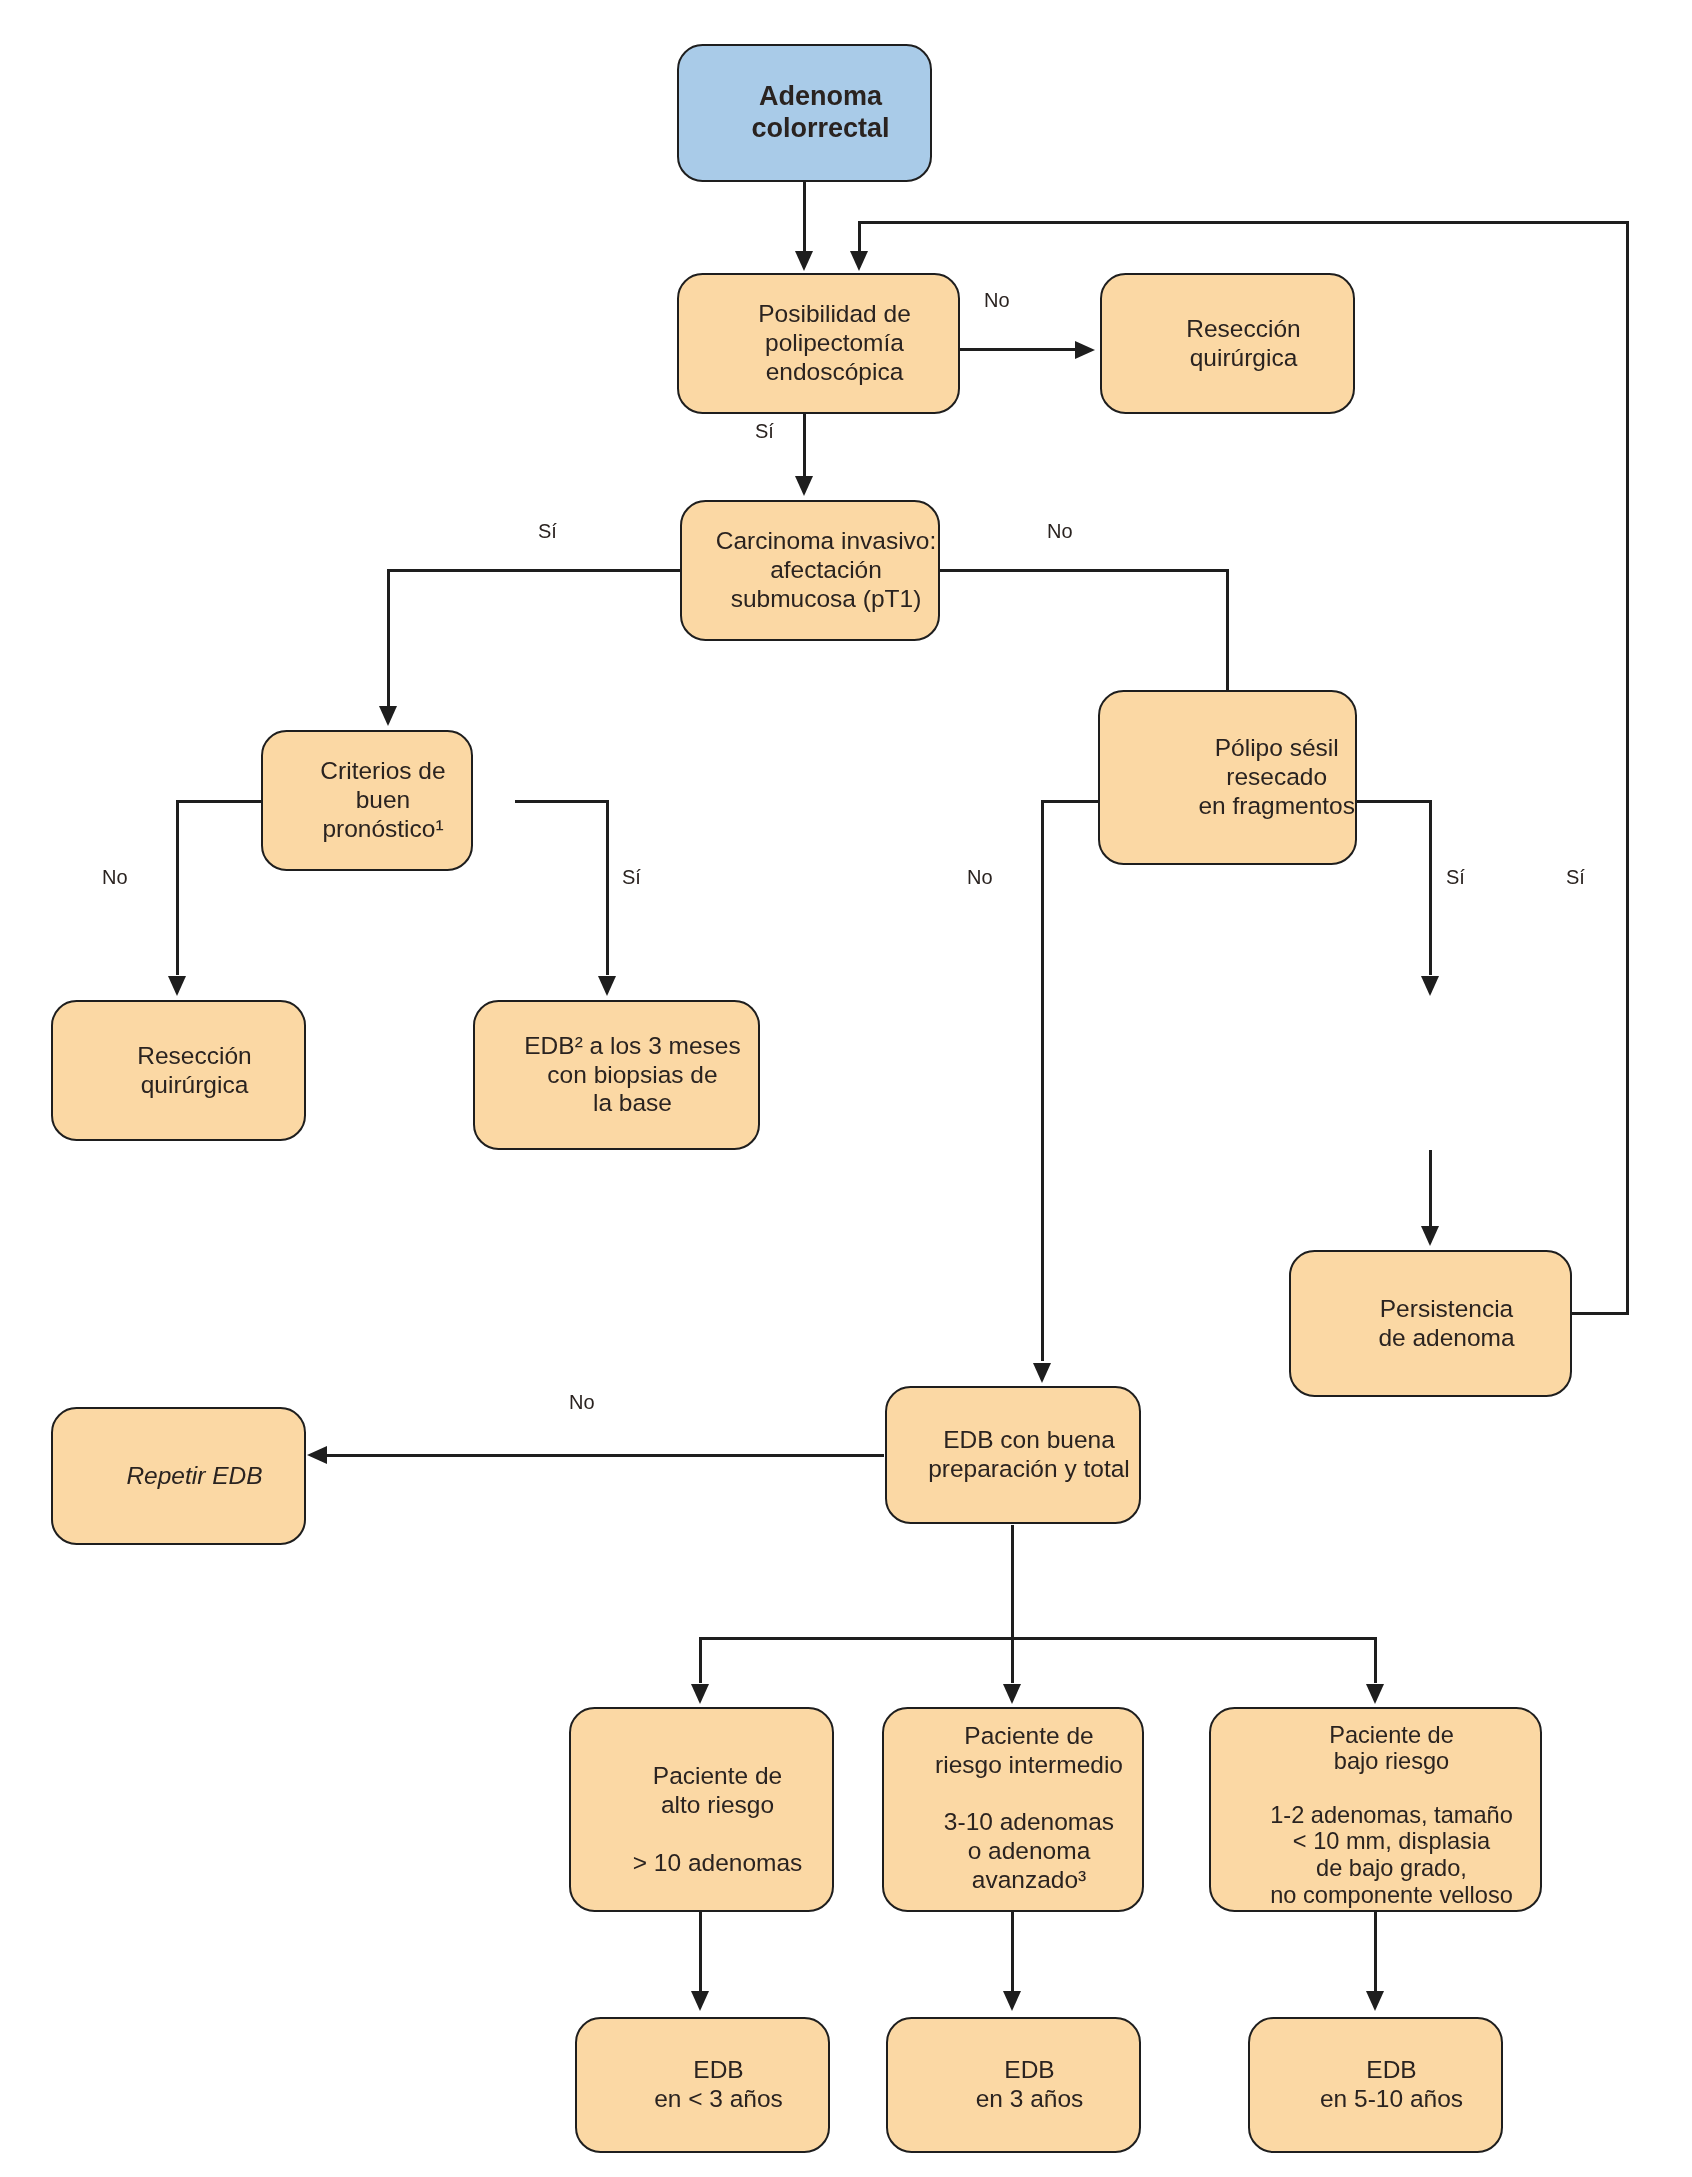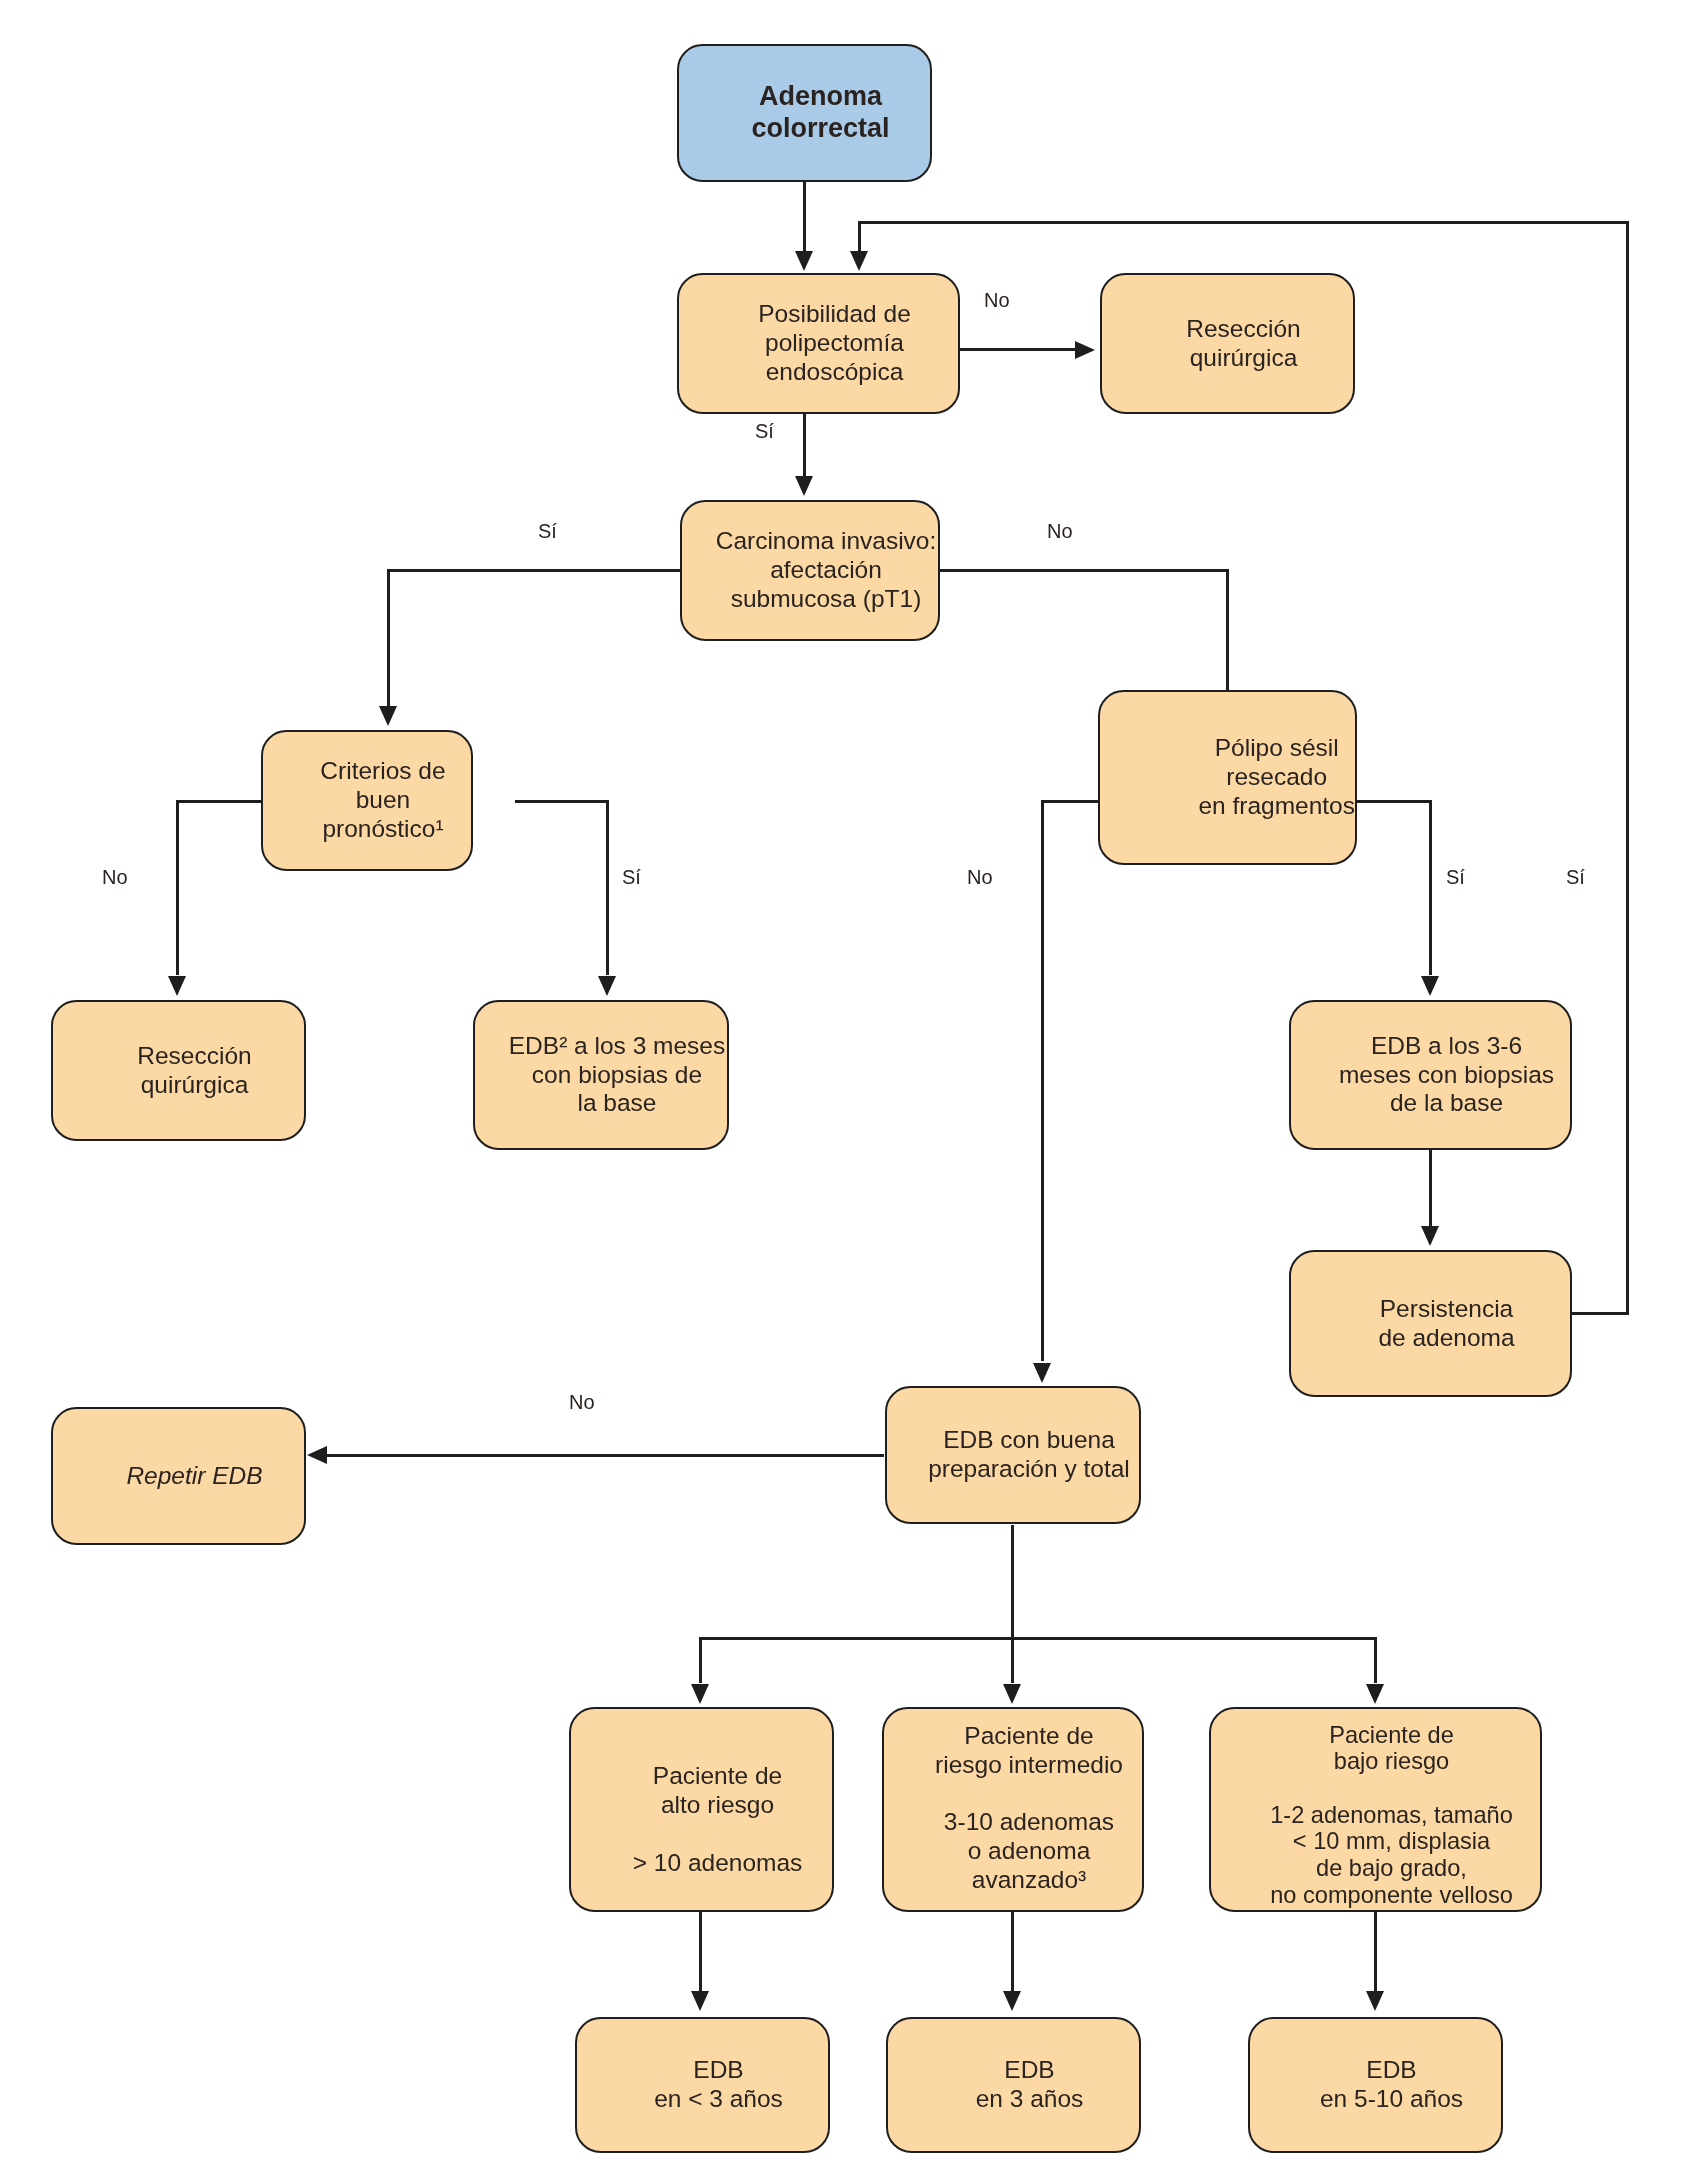--- a/index.html
+++ b/index.html
@@ -148,31 +148,26 @@
     <span class="txt">Pólipo sésil
 resecado
 en fragmentos</span>
   </div>
 
   <div class="node" style="left:51px;top:1000px;width:255px;height:141px;">
     <span class="txt">Resección
 quirúrgica</span>
   </div>
 
-  <div class="node" style="left:473px;top:1000px;width:256px;height:150px;">
+  <div class="node" style="left:473px;top:1000px;width:287px;height:150px;">
     <span class="txt">EDB² a los 3 meses
 con biopsias de
 la base</span>
   </div>
 
-  <div class="node" style="left:1289px;top:1000px;width:283px;height:150px;">
-    <span class="txt">EDB a los 3-6
-meses con biopsias
-de la base</span>
-  </div>
 
   <div class="node" style="left:1289px;top:1250px;width:283px;height:147px;">
     <span class="txt">Persistencia
 de adenoma</span>
   </div>
 
   <div class="node" style="left:51px;top:1407px;width:255px;height:138px;font-style:italic;">
     <span class="txt">Repetir EDB</span>
   </div>
 

